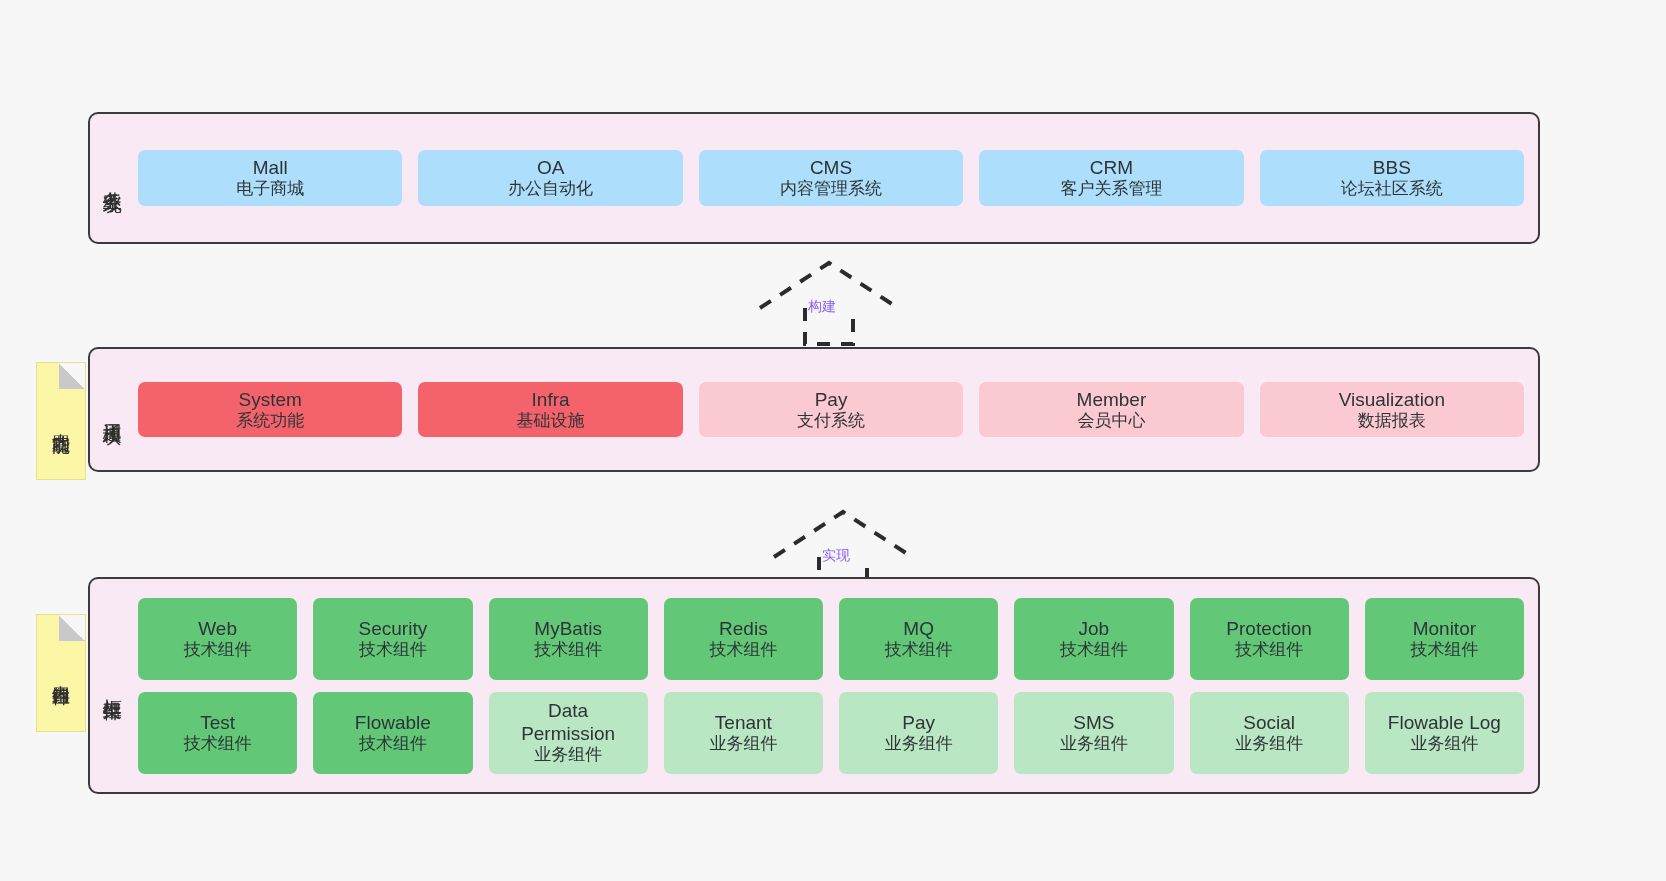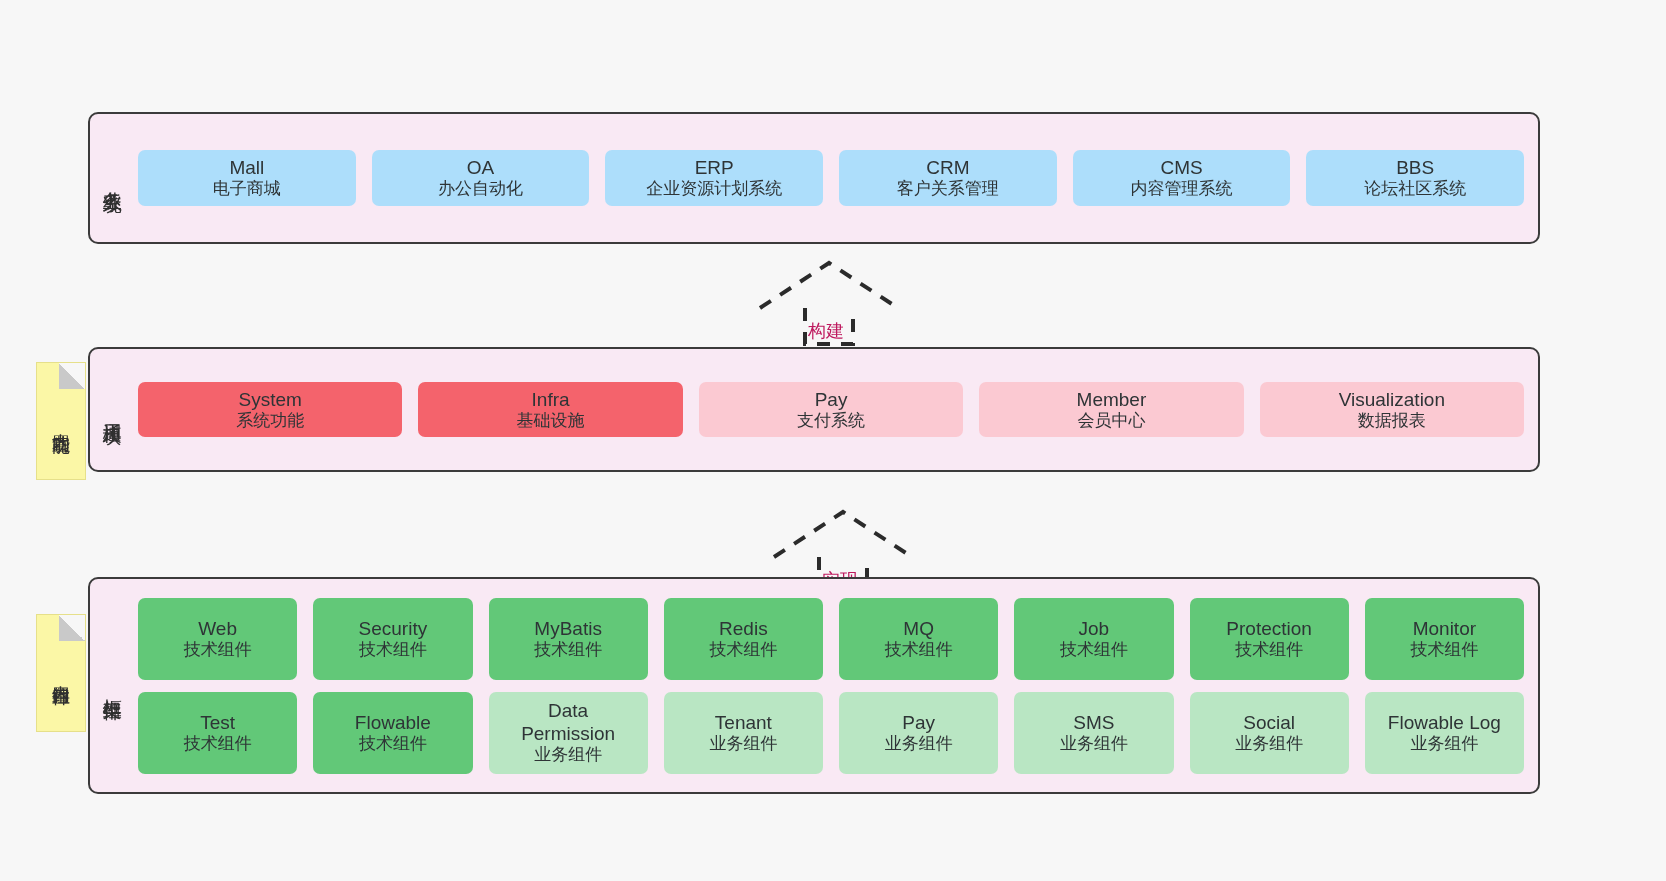--- a/index.html
+++ b/index.html
@@ -92,55 +92,50 @@
     top: 0; right: 0;
     width: 26px; height: 26px;
     background: linear-gradient(225deg, #f7f7f7 0 50%, #c9c9c9 50% 100%);
   }
 
   
   .arrow { position: absolute; }
   .arrow svg { display: block; overflow: visible; }
   .arrow-label {
     position: absolute;
-    font-size: 18px;
-    color: #be185d;
+    font-size: 14px;
+    color: #8b5cf6;
     background: transparent;
     white-space: nowrap;
-    margin-top: 21px;
   }
 </style>
 </head>
 <body>
 
 <div id="stage">
 
   <div class="layer" style="left:88px; top:112px; width:1452px; height:132px;">
     <div class="layer-title">业务系统</div>
     <div class="layer-body">
       <div class="row">
         <div class="card c-blue">
           <span class="t1">Mall</span>
           <span class="t2">电子商城</span>
         </div>
         <div class="card c-blue">
           <span class="t1">OA</span>
           <span class="t2">办公自动化</span>
         </div>
         <div class="card c-blue">
-          <span class="t1">ERP</span>
-          <span class="t2">企业资源计划系统</span>
+          <span class="t1">CMS</span>
+          <span class="t2">内容管理系统</span>
         </div>
         <div class="card c-blue">
           <span class="t1">CRM</span>
           <span class="t2">客户关系管理</span>
-        </div>
-        <div class="card c-blue">
-          <span class="t1">CMS</span>
-          <span class="t2">内容管理系统</span>
         </div>
         <div class="card c-blue">
           <span class="t1">BBS</span>
           <span class="t2">论坛社区系统</span>
         </div>
       </div>
     </div>
   </div>
 
   <div class="arrow" style="left:756px; top:258px; width:146px; height:88px;">

